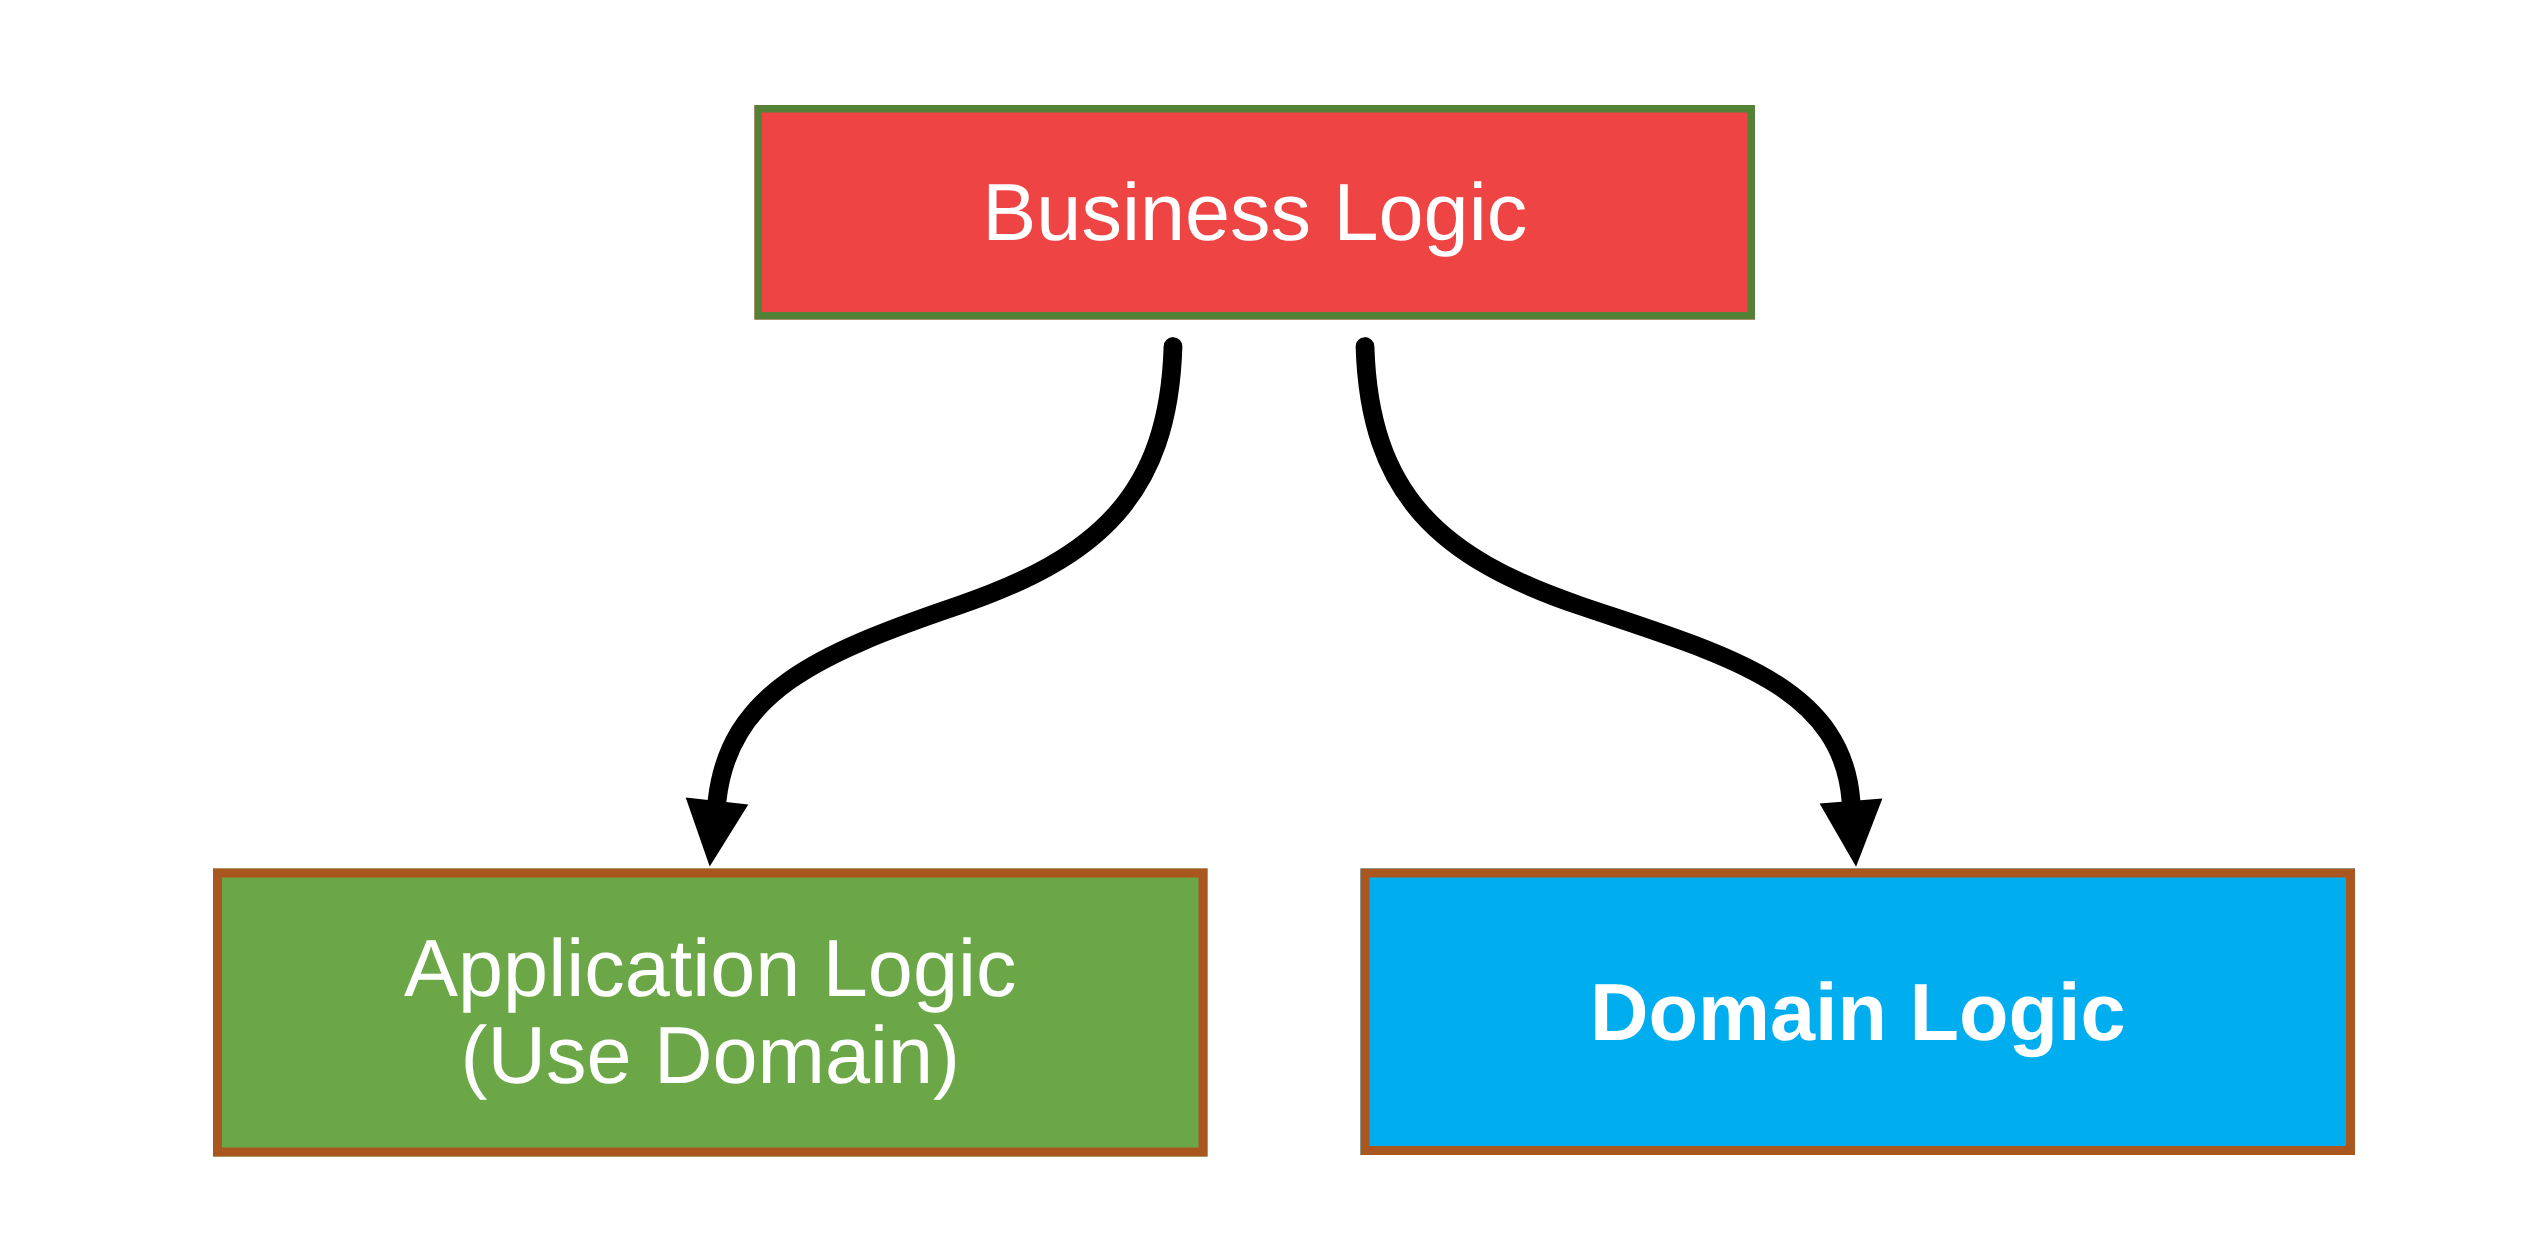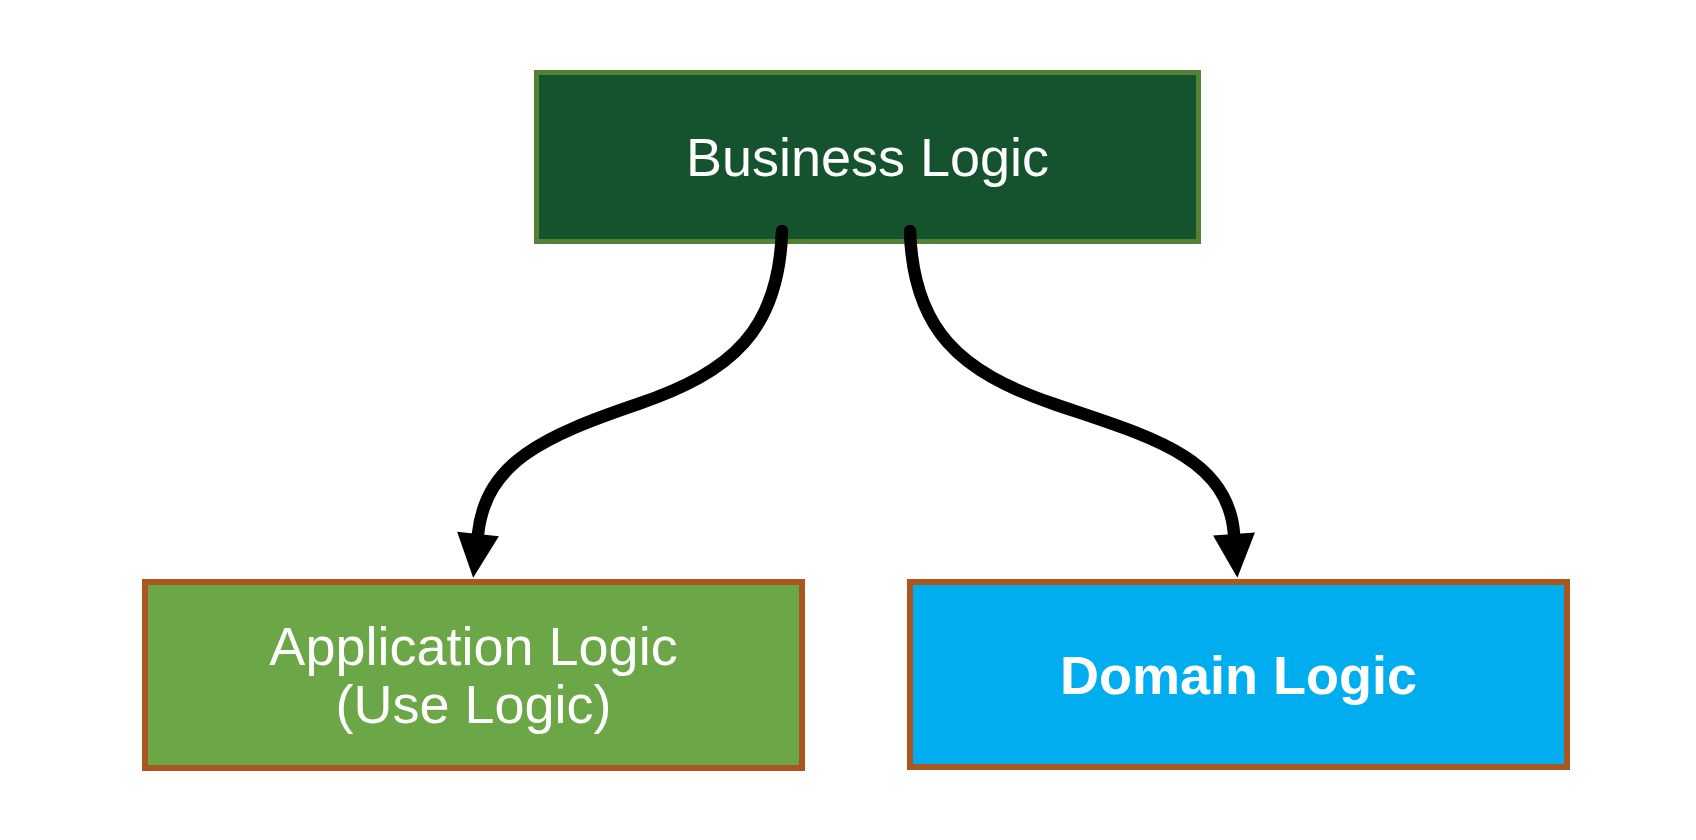--- a/index.html
+++ b/index.html
@@ -25,24 +25,23 @@
     text-align: center;
     color: #FFFFFF;
     font-size: 54px;
     line-height: 58px;
     font-weight: 400;
   }
   .node-business {
     left: 503px;
     top: 70px;
     width: 667px;
-    height: 174px;
-    background: #14532d;
+    height: 143px;
+    background: #ef4444;
     border: 5px solid #538135;
-    margin-left: 31px;
   }
   .node-application {
     left: 142px;
     top: 579px;
     width: 663px;
     height: 192px;
     background: #6BA647;
     border: 6px solid #A9571E;
     text-align: right;
   }
@@ -68,21 +67,21 @@
 <body>
 
 <div class="canvas">
 
   <div class="node node-business">
     <span>Business Logic</span>
   </div>
 
   <div class="node node-application">
     <span>Application Logic</span>
-    <span>(Use Logic)</span>
+    <span>(Use Domain)</span>
   </div>
 
   <div class="node node-domain">
     <span>Domain Logic</span>
   </div>
 
   <svg class="connector-layer" width="1696" height="840" viewBox="0 0 1696 840" xmlns="http://www.w3.org/2000/svg">
     <defs>
       <marker id="arrowhead" markerUnits="userSpaceOnUse" markerWidth="50" markerHeight="44" viewBox="0 0 50 44" refX="1" refY="22" orient="auto">
         <path d="M1,1 L45,22 L1,43 Z" fill="#000000"></path>

